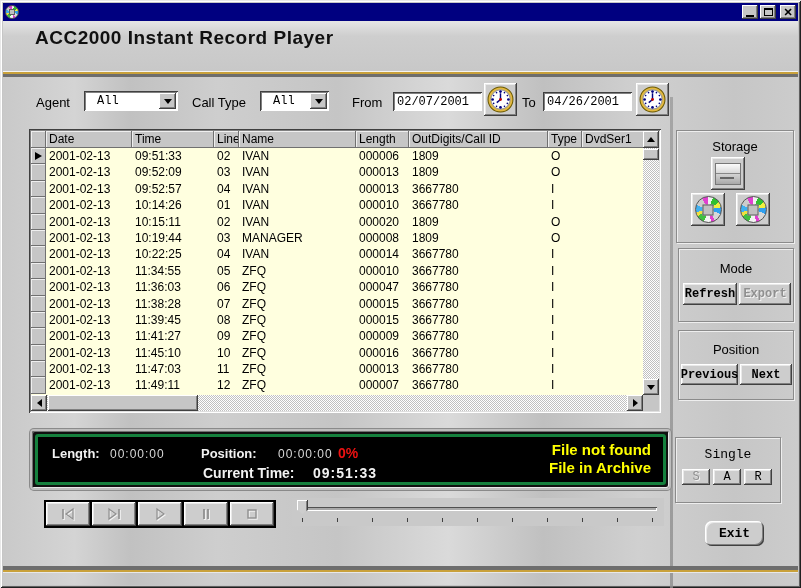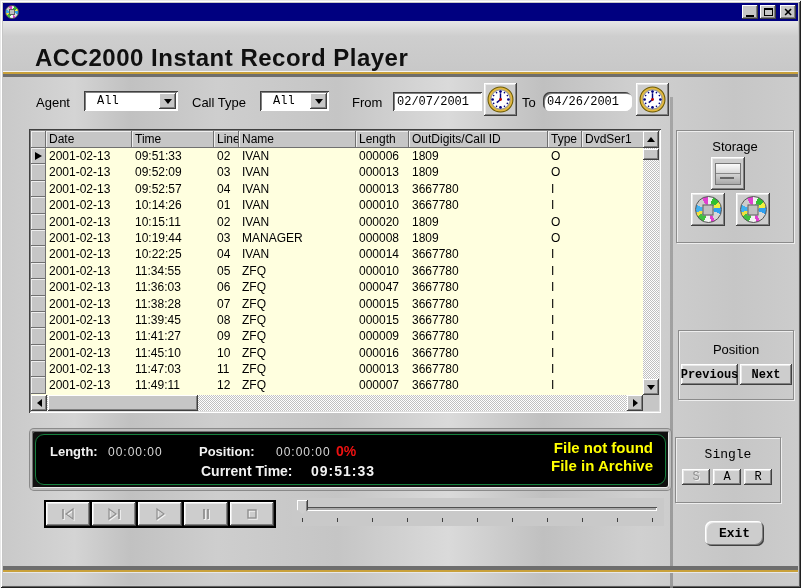--- a/index.html
+++ b/index.html
@@ -22,21 +22,21 @@
   .glyph-min{width:8px;height:2px;background:#000;margin-top:7px;}
   .glyph-max{width:9px;height:8px;border:1px solid #000;border-top:2px solid #000;}
   .glyph-x{font:bold 11px "Liberation Sans",sans-serif;color:#000;line-height:10px;}
   
   .client{position:absolute;left:3px;top:21px;right:3px;bottom:3px;
     background:linear-gradient(90deg,#c9c9c9 0%,#d4d4d4 9%,#c1c1c1 16%,#cecece 27%,#c5c5c5 42%,#dadada 56%,#c0c0c0 68%,#d0d0d0 80%,#c6c6c6 92%,#cccccc 100%);}
   .dark-streak{position:absolute;left:667px;top:76px;width:3px;height:492px;background:linear-gradient(180deg,#9c9c9c,#8e8e8e);opacity:.8;}
   
   .header-band{position:absolute;left:0;top:0;width:795px;height:50px;
     background:linear-gradient(180deg,#e6e6e6 0,#cecece 30%,#c8c8c8 100%);}
-  .app-title{position:absolute;left:32px;top:23px;font-size:24px;font-weight:bold;color:#101010;letter-spacing:.5px;}
+  .app-title{position:absolute;left:32px;top:6px;font-size:19px;font-weight:bold;color:#101010;letter-spacing:.5px;}
   .divider-top{position:absolute;left:0;top:50px;width:795px;height:6px;
     background:linear-gradient(180deg,#f4f4f4 0 1px,#c9a13b 1px 3px,#6d6d6d 3px 6px);}
   .divider-bottom{position:absolute;left:0;top:545px;width:795px;height:7px;
     background:linear-gradient(180deg,#6d6d6d 0 4px,#c9a13b 4px 6px,#e8e8e8 6px 7px);}
   
   .lbl{position:absolute;font-size:13px;color:#000;}
   .sunken{background:#fff;box-shadow:inset 1px 1px 0 #404040, inset -1px -1px 0 #ffffff, inset 2px 2px 0 #808080;}
   .combo{position:absolute;height:20px;display:flex;align-items:center;padding-left:13px;font:12px "Liberation Mono",monospace;color:#000;}
   .combo-arrow{position:absolute;right:2px;top:2px;bottom:2px;width:17px;background:#c6c6c6;display:flex;align-items:center;justify-content:center;
     box-shadow:inset -1px -1px 0 #404040, inset 1px 1px 0 #ffffff, inset -2px -2px 0 #808080;}
@@ -75,21 +75,21 @@
   .panel{position:absolute;border:1px solid #8b8b8b;box-shadow:inset 1px 1px 0 #eeeeee, 1px 1px 0 #eeeeee;}
   .panel-label{position:absolute;width:100%;text-align:center;font-size:13px;color:#000;}
   .mono-btn{font:bold 12px "Liberation Mono",monospace;color:#000;position:absolute;}
   .disabled-text{color:#8f8f8f !important;text-shadow:1px 1px 0 #f2f2f2;}
   .drive-icon{width:26px;height:22px;background:linear-gradient(180deg,#fafafa 0,#d8d8d8 45%,#a8a8a8 100%);border:1px solid #777;position:relative;}
   .drive-icon::after{content:"";position:absolute;left:4px;bottom:5px;width:14px;height:2px;background:#666;}
   .drive-icon::before{content:"";position:absolute;left:0;top:9px;width:100%;height:1px;background:#888;}
   
   .display-bezel{position:absolute;left:29px;top:410px;width:637px;height:57px;background:#101010;
     box-shadow:inset -1px -1px 0 #e8e8e8, inset 1px 1px 0 #707070, 0 0 0 2px #bdbdbd, 0 0 0 3px #8a8a8a;border-radius:2px;}
-  .display-inner{position:absolute;left:3px;top:3px;right:3px;bottom:3px;background:#000;border:1px solid #15803d;border-radius:9px;}
+  .display-inner{position:absolute;left:3px;top:3px;right:3px;bottom:3px;background:#000;border:3px solid #15803d;border-radius:3px;}
   .disp-label{position:absolute;font-weight:bold;font-size:13px;color:#f2f2f2;}
   .disp-time{position:absolute;font-size:12px;color:#d8d8d8;letter-spacing:1px;}
   .disp-pct{position:absolute;font-weight:bold;font-size:14px;color:#ee1111;}
   .disp-cur{position:absolute;font-weight:bold;font-size:14px;color:#f2f2f2;letter-spacing:1px;}
   .disp-status{position:absolute;right:12px;font-weight:bold;font-size:15px;color:#ffff00;text-align:right;white-space:nowrap;}
   
   .transport{position:absolute;left:41px;top:479px;height:28px;display:flex;background:#000;border:2px solid #000;gap:2px;}
   .t-btn{width:44px;height:24px;background:#cdcdcd;display:flex;align-items:center;justify-content:center;
     box-shadow:inset -1px -1px 0 #404040, inset 1px 1px 0 #ffffff, inset -2px -2px 0 #808080, inset 2px 2px 0 #e9e9e9;}
   .t-btn svg{filter:drop-shadow(1px 1px 0 #f4f4f4);}
@@ -163,21 +163,21 @@
         <circle cx="9.2" cy="19.6" r="0.8" fill="#000080"></circle>
           <circle cx="6.4" cy="16.8" r="0.8" fill="#000080"></circle>
         <circle cx="6.4" cy="9.2" r="0.8" fill="#000080"></circle>
           <circle cx="9.2" cy="6.4" r="0.8" fill="#000080"></circle>
         <line x1="13" y1="13" x2="13" y2="7" stroke="#000080" stroke-width="1.4"></line>
         <line x1="13" y1="13" x2="9.4" y2="16" stroke="#000080" stroke-width="1.4"></line>
         <circle cx="13" cy="13" r="1.4" fill="#c00000"></circle>
       </svg>
     </div>
     <div class="lbl" style="left:519px;top:74px;">To</div>
-    <div class="datebox sunken" style="left:540px;top:71px;width:89px;border-radius:7px;">04/26/2001</div>
+    <div class="datebox sunken" style="left:540px;top:71px;width:89px;">04/26/2001</div>
     <div class="btn clock-btn" style="left:633px;top:62px;">
       <svg width="27" height="27" viewBox="0 0 26 26">
         <circle cx="13" cy="13" r="12" fill="#e3b93f" stroke="#6b5900"></circle>
         <circle cx="13" cy="13" r="9.3" fill="#ffffff" stroke="#999"></circle>
         <circle cx="13" cy="5.4" r="1.3" fill="#000080"></circle>
           <circle cx="20.6" cy="13" r="1.3" fill="#000080"></circle>
         <circle cx="13" cy="20.6" r="1.3" fill="#000080"></circle>
           <circle cx="5.4" cy="13" r="1.3" fill="#000080"></circle>
         <circle cx="16.8" cy="6.4" r="0.8" fill="#000080"></circle>
           <circle cx="19.6" cy="9.2" r="0.8" fill="#000080"></circle>
@@ -403,20 +403,25 @@
         <div class="drive-icon"></div>
       </div>
       <div class="btn" style="position:absolute;left:14px;top:62px;width:34px;height:33px;">
         <div class="cd big"></div>
       </div>
       <div class="btn" style="position:absolute;left:59px;top:62px;width:34px;height:33px;">
         <div class="cd big"></div>
       </div>
     </div>
 
+    <div class="panel" style="left:675px;top:227px;width:116px;height:74px;">
+      <div class="panel-label" style="top:12px;">Mode</div>
+      <div class="btn mono-btn" style="left:4px;top:34px;width:54px;height:22px;">Refresh</div>
+      <div class="btn mono-btn disabled-text" style="left:60px;top:34px;width:52px;height:22px;">Export</div>
+    </div>
 
     <div class="panel" style="left:675px;top:309px;width:116px;height:70px;">
       <div class="panel-label" style="top:11px;">Position</div>
       <div class="btn mono-btn" style="left:2px;top:33px;width:57px;height:21px;">Previous</div>
       <div class="btn mono-btn" style="left:61px;top:33px;width:52px;height:21px;">Next</div>
     </div>
 
     <div class="display-bezel">
       <div class="display-inner">
         <div class="disp-label" style="left:14px;top:9px;">Length:</div>

